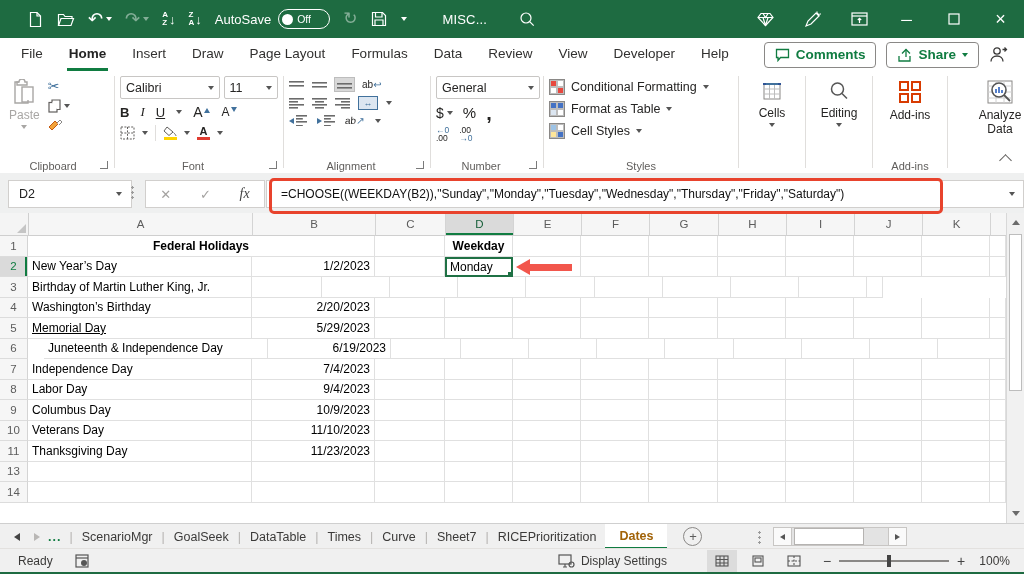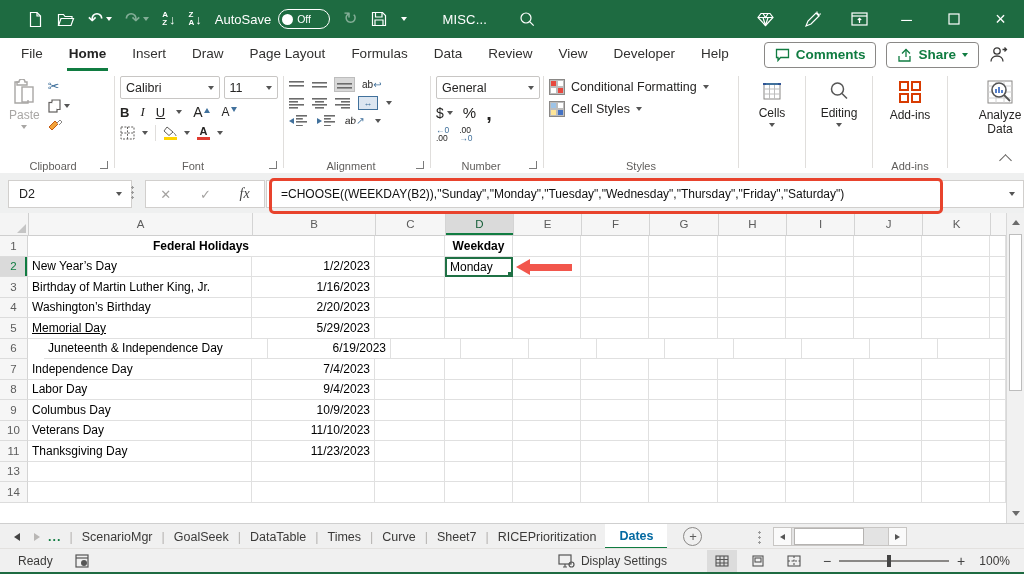--- a/index.html
+++ b/index.html
@@ -100,21 +100,21 @@
   .ann-arrow{position:absolute;left:516px;top:259px;display:flex;align-items:center;z-index:6;}
   .ann-arrow .head{width:0;height:0;border-right:14px solid #f2564c;border-top:8.5px solid transparent;border-bottom:8.5px solid transparent;}
   .ann-arrow .shaft{width:42px;height:7px;background:#f2564c;}
 
   
   .sheetbar{position:absolute;top:523px;left:0;right:0;height:25px;background:#f0f0f0;border-top:1px solid #cfcfcf;display:flex;align-items:center;font-size:12.5px;color:#3b3a39;}
   .nav-tri{margin-left:14px;display:flex;align-items:center;gap:14px;}
   .tri-l{width:0;height:0;border-top:4.5px solid transparent;border-bottom:4.5px solid transparent;border-right:6px solid #444;}
   .tri-r{width:0;height:0;border-top:4.5px solid transparent;border-bottom:4.5px solid transparent;border-left:6px solid #b9b7b5;}
   .stab{padding:0 9px;height:25px;display:flex;align-items:center;white-space:nowrap;}
-  .stab.active{background:#fff;color:#0369a1;font-weight:bold;border-bottom:2.5px solid #107C41;box-sizing:border-box;padding:4px 14px;}
+  .stab.active{background:#fff;color:#a16207;font-weight:bold;border-bottom:2.5px solid #107C41;box-sizing:border-box;padding:4px 14px;}
   .ssep{color:#b5b3b1;}
   .overflow-tabs{color:#107C41;font-weight:bold;letter-spacing:1px;padding:0 8px;}
   .addsheet{width:17px;height:17px;border:1px solid #8a8886;border-radius:50%;display:flex;align-items:center;justify-content:center;color:#5c5c5c;font-size:13px;line-height:13px;margin-left:16px;}
   .sdots{width:3px;height:14px;background-image:radial-gradient(circle,#9a9a9a 1px,transparent 1.2px);background-size:3px 5px;margin-left:56px;}
   .hscroll{display:flex;align-items:center;margin-left:12px;}
   .hs-btn{width:17px;height:17px;border:1px solid #c8c6c4;background:#fafafa;display:flex;align-items:center;justify-content:center;}
   .hs-track{width:96px;height:17px;background:#e3e3e3;border-top:1px solid #c8c6c4;border-bottom:1px solid #c8c6c4;position:relative;}
   .hs-thumb{position:absolute;left:2px;top:0;bottom:0;width:70px;background:#fff;border:1px solid #b5b3b1;box-sizing:border-box;}
   .tri-l2{width:0;height:0;border-top:3.5px solid transparent;border-bottom:3.5px solid transparent;border-right:5px solid #555;}
   .tri-r2{width:0;height:0;border-top:3.5px solid transparent;border-bottom:3.5px solid transparent;border-left:5px solid #555;}
@@ -429,20 +429,30 @@
             <span style="background:#e8483f;"></span>
             <span style="background:#fff;"></span>
             <span style="background:#fff;"></span>
             <span style="background:#e8483f;"></span>
           </span>
         <span>Conditional Formatting</span>
           <span class="chev-d"></span>
       </div>
       <div class="styles-line">
         <span class="mini-grid">
+            <span style="background:#4472c4;"></span>
+            <span style="background:#4472c4;"></span>
+            <span style="background:#dce6f1;"></span>
+            <span style="background:#fff;"></span>
+          </span>
+        <span>Format as Table</span>
+          <span class="chev-d"></span>
+      </div>
+      <div class="styles-line">
+        <span class="mini-grid">
             <span style="background:#9dc3e6;"></span>
             <span style="background:#fff;"></span>
             <span style="background:#ffe699;"></span>
             <span style="background:#4472c4;"></span>
           </span>
         <span>Cell Styles</span>
           <span class="chev-d"></span>
       </div>
       <div class="rg-label" style="right:0;">Styles</div>
     </div>
@@ -563,21 +573,20 @@
         <div class="c" style="width: 69px;"></div>
         <div class="c" style="width: 68px;"></div>
         <div class="c" style="width: 68px;"></div>
         <div class="c" style="width: 68px;"></div>
         <div class="c" style="width: 68px;"></div>
         <div class="c" style="width: 16px;"></div>
       </div>
       <div class="grow">
         <div class="rhdr">3</div>
         <div class="c" style="width: 224px;">Birthday of Martin Luther King, Jr.</div>
-        <div class="c right" style="width: 123px;">1/16/2023</div>
         <div class="c" style="width: 70px;"></div>
         <div class="c" style="width: 68px;"></div>
         <div class="c" style="width: 68px;"></div>
         <div class="c" style="width: 68px;"></div>
         <div class="c" style="width: 69px;"></div>
         <div class="c" style="width: 68px;"></div>
         <div class="c" style="width: 68px;"></div>
         <div class="c" style="width: 68px;"></div>
         <div class="c" style="width: 68px;"></div>
         <div class="c" style="width: 16px;"></div>

